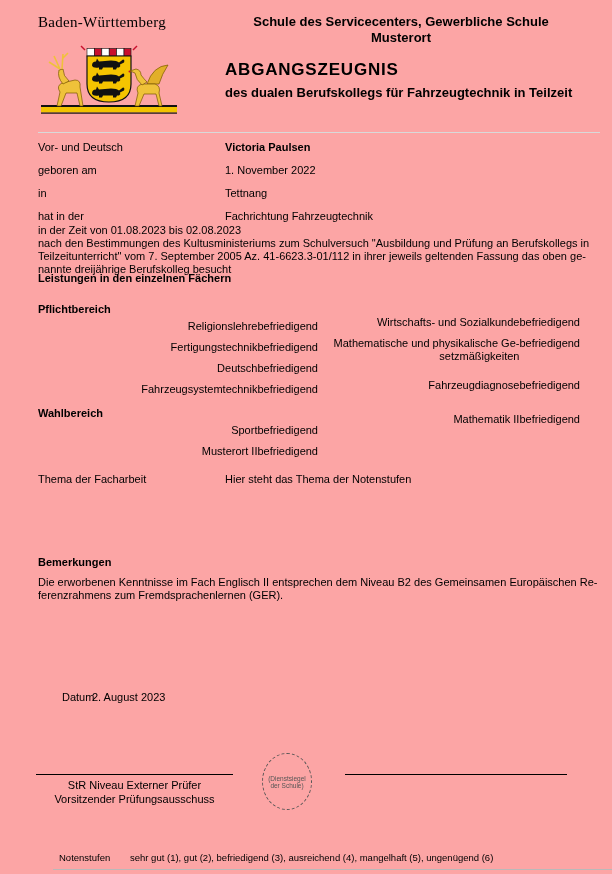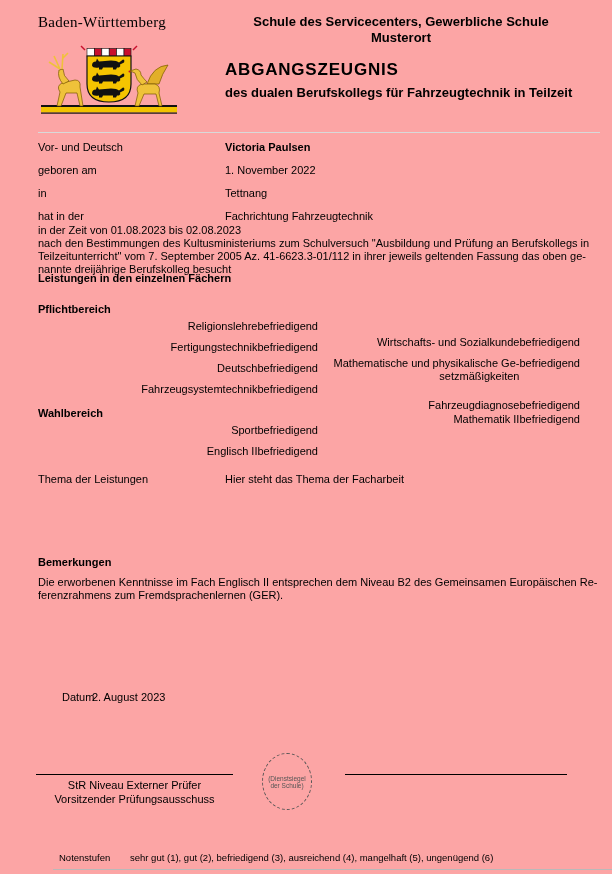--- a/index.html
+++ b/index.html
@@ -37,21 +37,21 @@
   .bem-h{top:556px;}
 
   
   .gcol{position:absolute;}
   .grow{height:21px;text-align:right;}
   .grow.tall{height:42px;}
   .subj{display:inline-block;width:187px;vertical-align:top;line-height:13px;hyphens:manual;-webkit-hyphens:manual;}
   .gcol-right .subj{width:190px;}
   .grade{display:inline-block;vertical-align:top;line-height:13px;}
   .pfl-left{left:38px;top:320px;width:280px;}
-  .pfl-right{left:318px;top:336px;width:262px;}
+  .pfl-right{left:318px;top:316px;width:262px;}
   .wahl-left{left:38px;top:424px;width:280px;}
   .wahl-right{left:318px;top:413px;width:262px;}
 
   .facharbeit{position:absolute;left:38px;top:473px;width:560px;}
   .bem-text{position:absolute;left:38px;top:576px;width:564px;}
 
   .datum{position:absolute;left:38px;top:691px;}
   .datum .dlabel{display:inline-block;width:54px;padding-left:24px;}
 
   
@@ -160,28 +160,28 @@
   <div class="gcol gcol-right pfl-right">
     <div class="grow"><span class="subj">Wirtschafts- und Sozialkunde</span><span class="grade">befriedigend</span></div>
     <div class="grow tall"><span class="subj">Mathematische und physikalische Ge­setzmäßigkeiten</span><span class="grade">befriedigend</span></div>
     <div class="grow"><span class="subj">Fahrzeugdiagnose</span><span class="grade">befriedigend</span></div>
   </div>
 
   <div class="h wahl-h">Wahlbereich</div>
 
   <div class="gcol wahl-left">
     <div class="grow"><span class="subj">Sport</span><span class="grade">befriedigend</span></div>
-    <div class="grow"><span class="subj">Englisch II</span><span class="grade">befriedigend</span></div>
+    <div class="grow"><span class="subj">Musterort II</span><span class="grade">befriedigend</span></div>
   </div>
   <div class="gcol gcol-right wahl-right">
     <div class="grow"><span class="subj">Mathematik II</span><span class="grade">befriedigend</span></div>
   </div>
 
   <div class="facharbeit">
-    <span class="flabel">Thema der Leistungen</span><span>Hier steht das Thema der Facharbeit</span>
+    <span class="flabel">Thema der Facharbeit</span><span>Hier steht das Thema der Notenstufen</span>
   </div>
 
   <div class="h bem-h">Bemerkungen</div>
   <div class="para bem-text">Die erworbenen Kenntnisse im Fach Englisch II entsprechen dem Niveau B2 des Gemeinsamen Europäischen Re­ferenzrahmens zum Fremdsprachenlernen (GER).</div>
 
   <div class="datum">
     <span class="dlabel">Datum</span><span>2. August 2023</span>
   </div>
 
   <div class="sigline sigline-left"></div>

